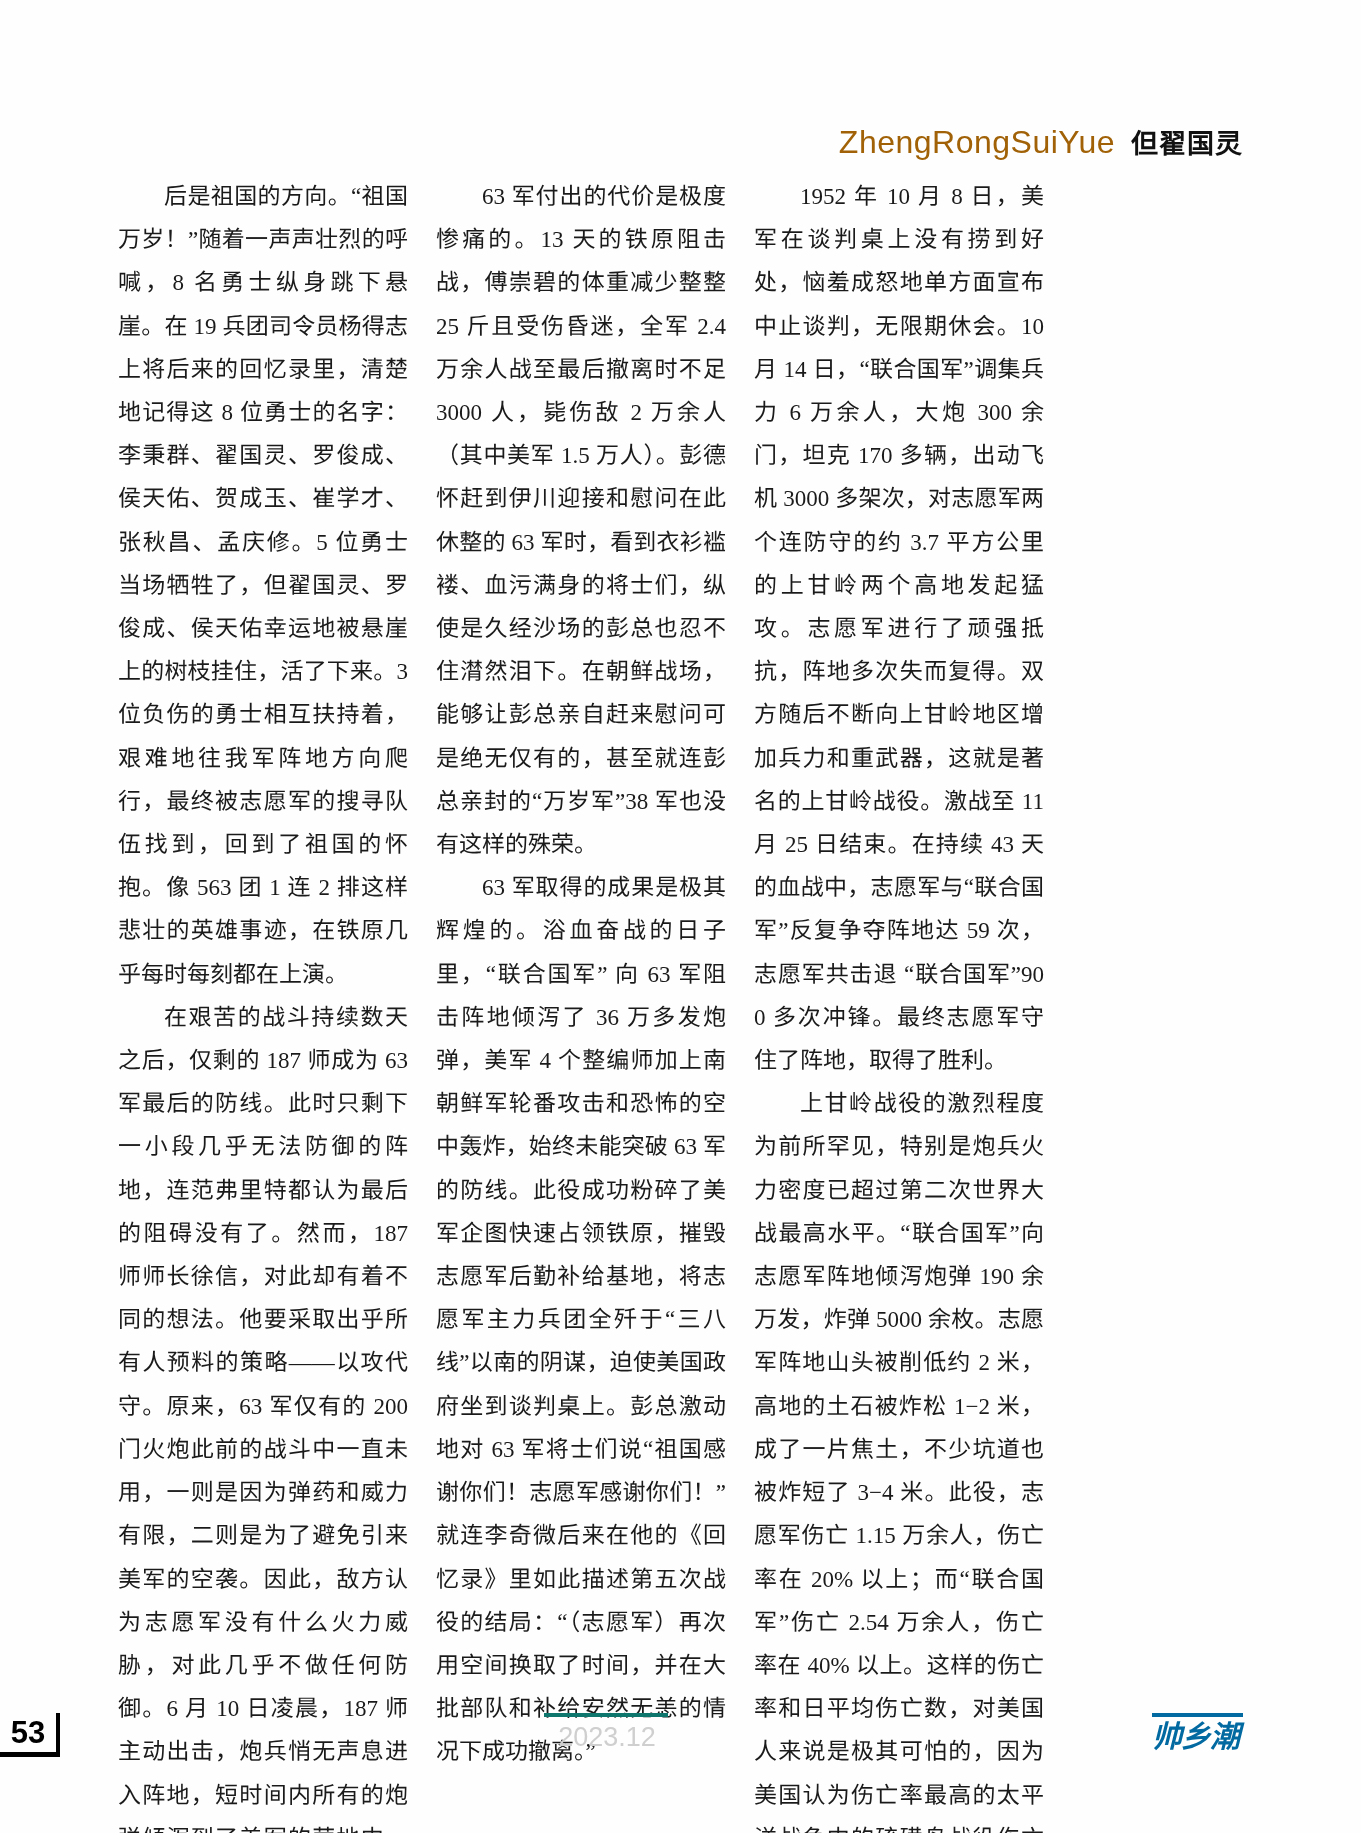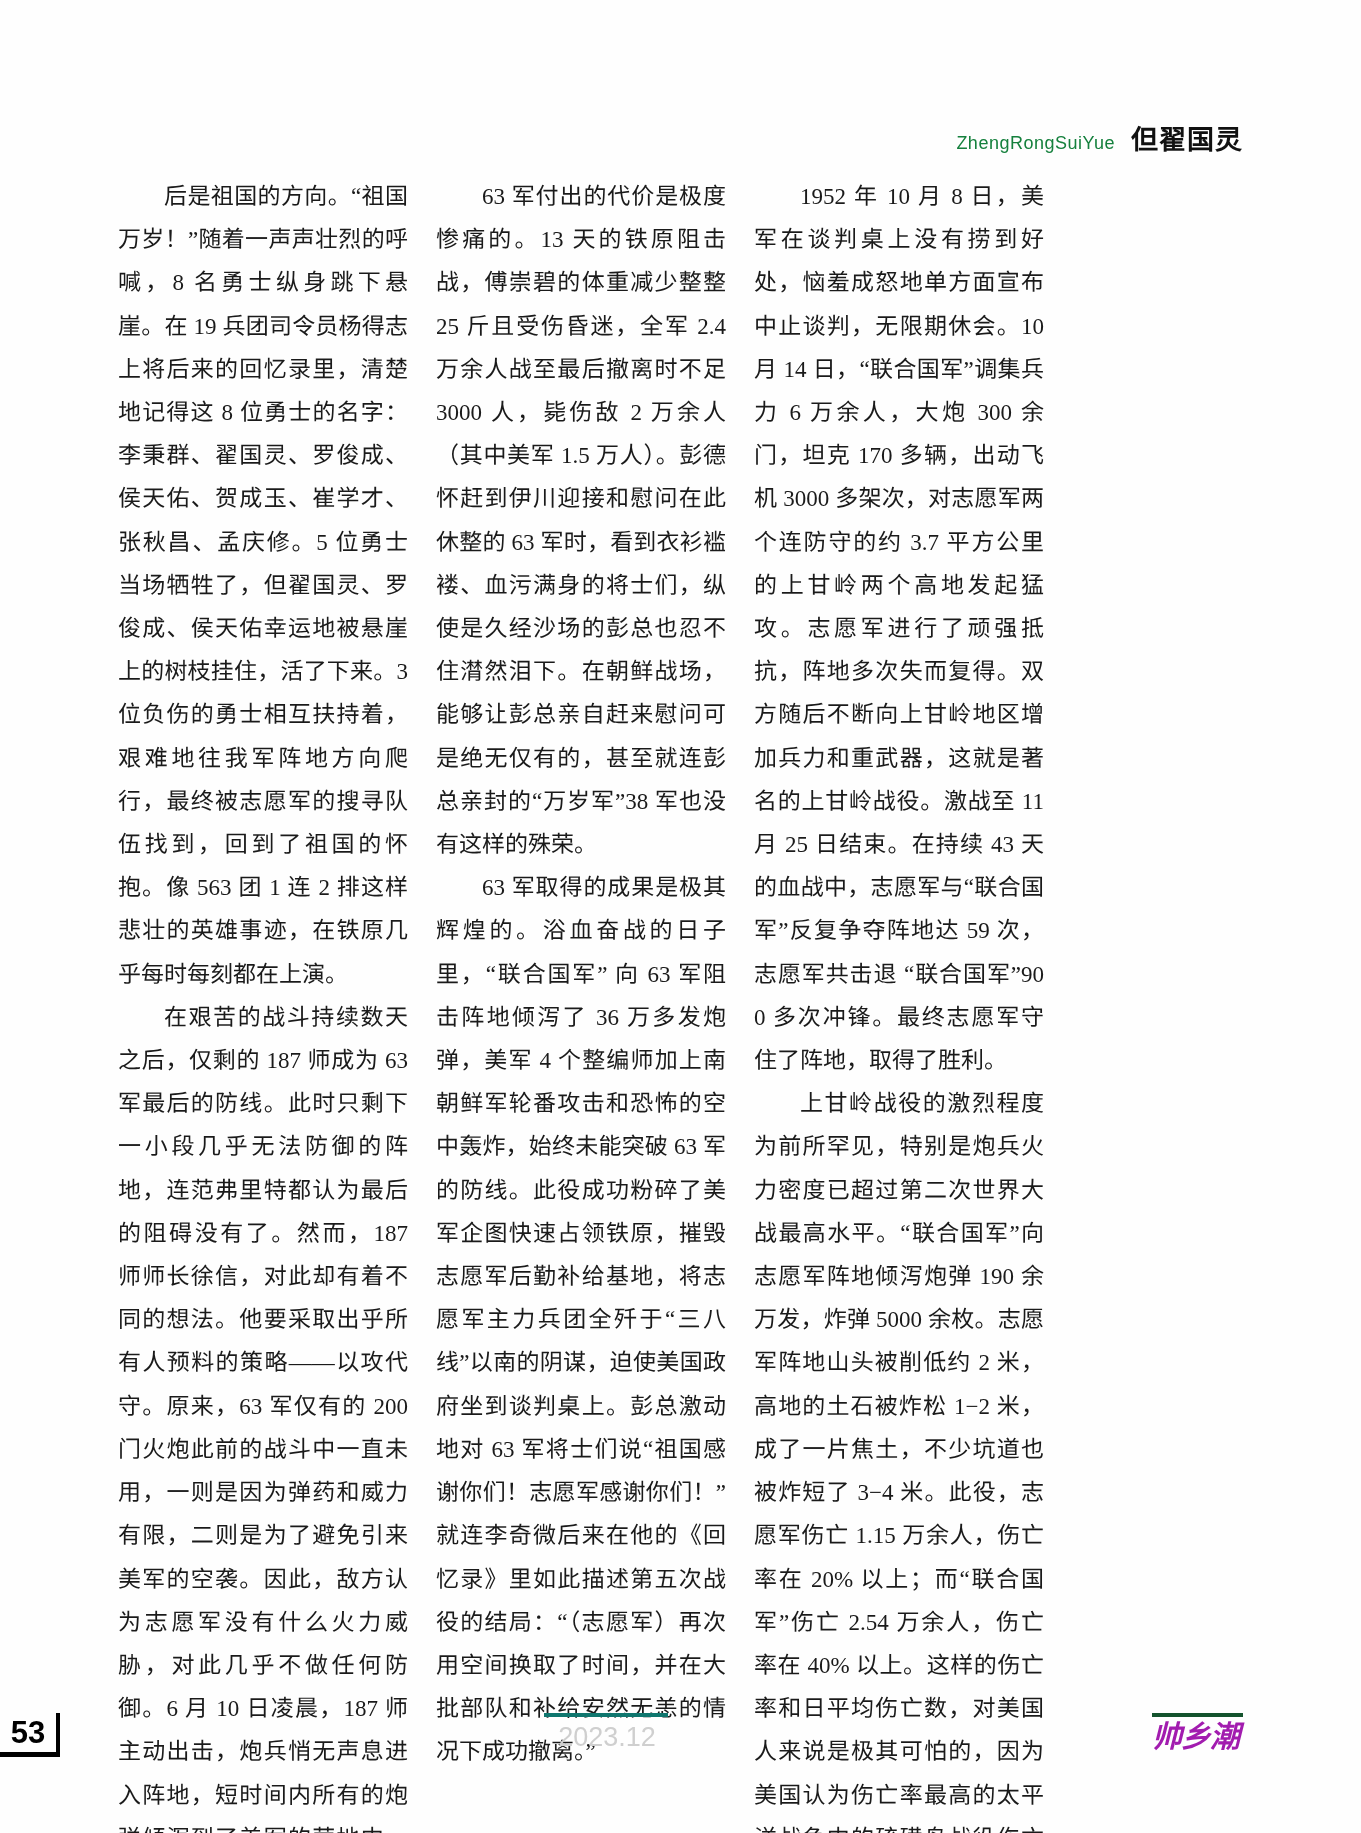--- a/index.html
+++ b/index.html
@@ -24,23 +24,23 @@
     position: absolute;
     top: 126px;
     right: 118px;
     display: flex;
     align-items: baseline;
     gap: 16px;
     height: 40px;
   }
   .runhead-pinyin {
     font-family: "Liberation Sans", "DejaVu Sans", sans-serif;
-    font-size: 18px;
+    font-size: 32px;
     letter-spacing: 0.5px;
-    color: #15803d;
+    color: #a16207;
     line-height: 1;
   }
   .runhead-cn {
     font-family: "DejaVu Sans", "Liberation Sans", sans-serif;
     font-size: 27px;
     font-weight: 700;
     color: #111111;
     letter-spacing: 1px;
     line-height: 1;
   }
@@ -104,26 +104,26 @@
     font-family: "Liberation Sans", "DejaVu Sans", sans-serif;
     font-size: 27px;
     color: #cfcfcf;
     border-top: 4px solid #0f766e;
     line-height: 1;
   }
   .masthead {
     display: flex;
     align-items: center;
     padding-right: 4px;
-    border-top: 4px solid #14532d;
+    border-top: 4px solid #0369a1;
     font-family: "DejaVu Sans", "Liberation Sans", sans-serif;
     font-size: 30px;
     font-weight: 700;
     font-style: italic;
-    color: #a21caf;
+    color: #0369a1;
     letter-spacing: -1px;
     line-height: 1;
   }
 </style>
 </head>
 <body>
 
 <div class="page">
 
   <div class="runhead">

